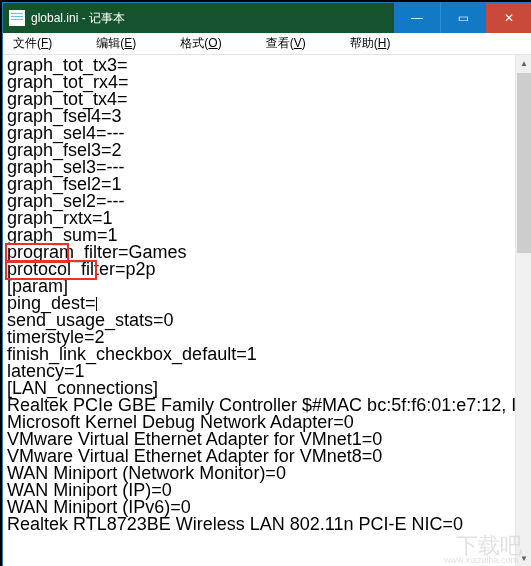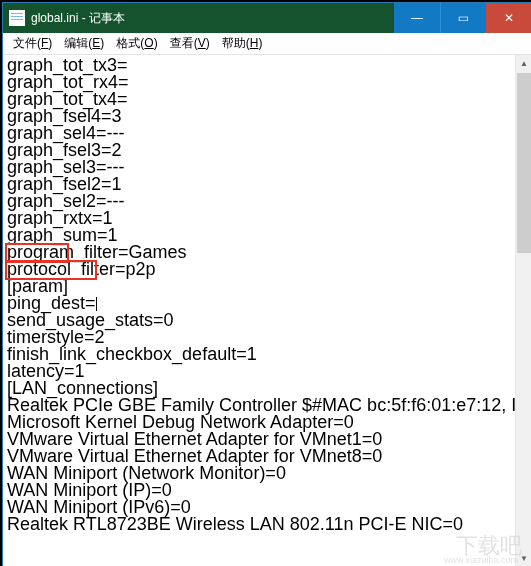--- a/index.html
+++ b/index.html
@@ -7,21 +7,21 @@
 .window { width: 531px; height: 566px; border: 1px solid #2a7ab8; display: flex; flex-direction: column; }
 .titlebar { height: 30px; background: #14532d; display: flex; align-items: center; color: #fff; font-size: 12px; }
 .titlebar-icon { width: 16px; height: 16px; margin: 0 4px 0 6px; background: #fff; display: inline-block; position: relative; }
 .titlebar-icon::after { content: ""; position: absolute; left: 2px; right: 2px; top: 3px; height: 1px; background: #77b9e6; box-shadow: 0 3px 0 #77b9e6, 0 6px 0 #77b9e6; }
 .title-text { flex: 1; padding-left: 2px; }
 .win-controls { display: flex; height: 100%; }
 .win-btn { width: 46px; height: 100%; display: flex; align-items: center; justify-content: center; color: #fff; font-size: 12px; }
 .win-btn.min { background: #1279c5; }
 .win-btn.max { background: #1279c5; border-left: 1px solid #2a8fd8; }
 .win-btn.close { background: #c94a3b; }
-.menubar { height: 22px; background: #fff; border-bottom: 1px solid #e5e5e5; display: flex; align-items: center; font-size: 12px; padding: 0 4px; color: #000; }
+.menubar { height: 22px; background: #fff; border-bottom: 1px solid #e5e5e5; display: flex; align-items: center; font-size: 12px; padding: 0 4px; color: #000; gap: 32px; }
 .menu-item { padding: 2px 6px; }
 .menu-key { text-decoration: underline; }
 .content-wrap { flex: 1; position: relative; display: flex; overflow: hidden; }
 .text-area { flex: 1; padding: 2px 4px; font-family: Arial, "SimSun", sans-serif; font-size: 18px; line-height: 17px; color: #000; white-space: pre; overflow: hidden; position: relative; }
 .scrollbar { width: 17px; background: #f0f0f0; position: relative; border-left: 1px solid #e8e8e8; }
 .scroll-btn { width: 100%; height: 17px; background: #f0f0f0; display: flex; align-items: center; justify-content: center; color: #606060; font-size: 8px; }
 .scroll-btn.top { position: absolute; top: 0; }
 .scroll-btn.bottom { position: absolute; bottom: 0; }
 .scroll-thumb { position: absolute; left: 1px; right: 1px; top: 18px; height: 180px; background: #cdcdcd; }
 .hl-box1 { position: absolute; border: 2px solid #e83223; left: 2px; top: 188px; width: 64px; height: 20px; pointer-events: none; }

